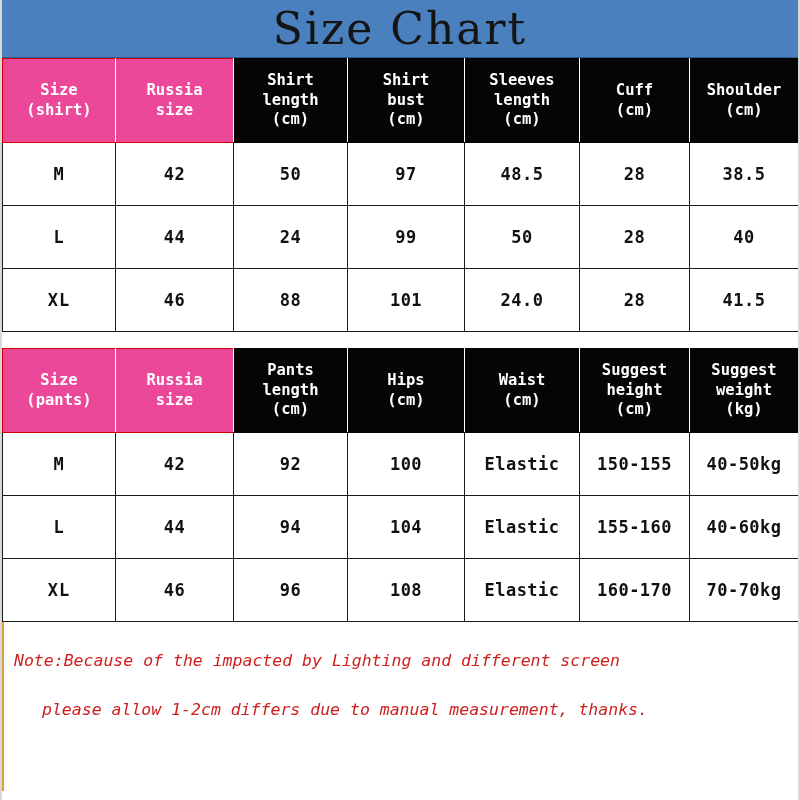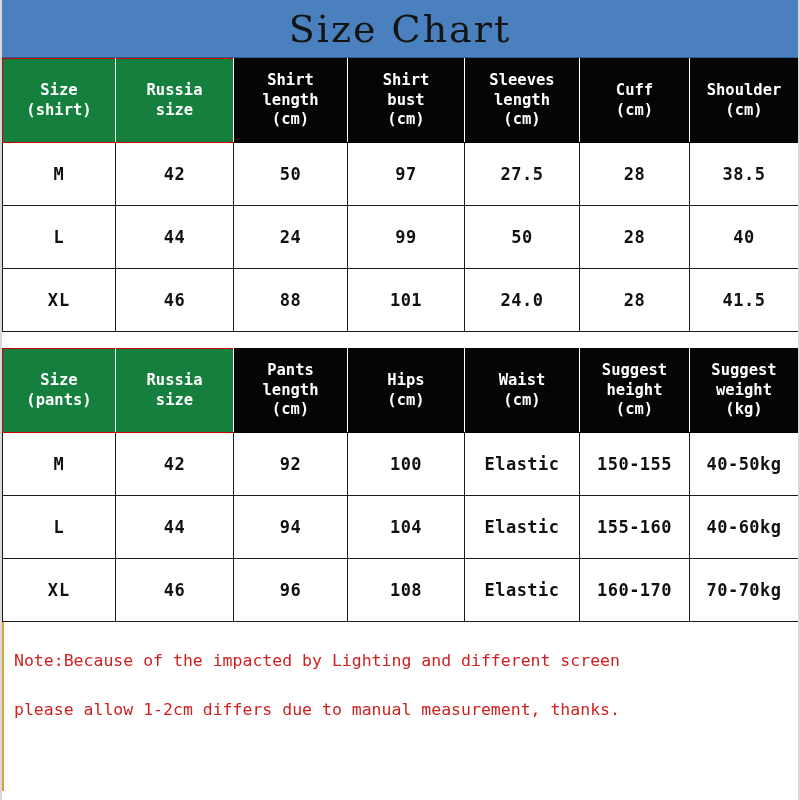--- a/index.html
+++ b/index.html
@@ -25,21 +25,21 @@
   .title-banner {
     height: 58px;
     background: #4a80bd;
     display: flex;
     align-items: center;
     justify-content: center;
     border-bottom: 1px solid #2f5f96;
   }
   .title-text {
     font-family: "DejaVu Serif", "Liberation Serif", serif;
-    font-size: 38px;
+    font-size: 44px;
     color: #141414;
     letter-spacing: 2px;
     line-height: 1;
   }
 
   
   .size-table {
     width: 100%;
     border-collapse: collapse;
     table-layout: fixed;
@@ -54,21 +54,21 @@
   
   .size-table thead td {
     height: 84px;
     font-size: 15.5px;
     font-weight: bold;
     line-height: 1.28;
     color: #ffffff;
     padding: 2px 1px;
   }
   td.hdr-red {
-    background: #15803d;
+    background: #ec4899;
     border-color: #cc0000;
     border-left-color: #ffffff;
     border-right-color: #ffffff;
   }
   td.hdr-red.first { border-left-color: #cc0000; }
   td.hdr-black {
     background: #050505;
     border-color: #050505;
     border-left-color: #ffffff;
     border-right-color: #ffffff;
@@ -96,29 +96,30 @@
   col.c7 { width: 109px; }
 
   .table-gap { height: 16px; background: #ffffff; }
 
   
   .notes {
     border-left: 2px solid #d9a23a;
     padding: 26px 12px 0 10px;
     background: #ffffff;
     height: 169px;
+    font-style: italic;
   }
   .note-line {
     color: #cf2020;
     font-family: "DejaVu Sans Mono", "Liberation Mono", monospace;
     font-size: 16.5px;
     line-height: 1.62;
     white-space: nowrap;
   }
-  .note-block + .note-block { margin-top: 22px; }
+  .note-block + .note-block { margin-top: 22px; margin-left: 28px; }
 </style>
 </head>
 <body>
 
 <div class="page">
 
   <div class="title-banner">
     <div class="title-text">Size Chart</div>
   </div>
 
@@ -142,21 +143,21 @@
           <td class="hdr-black">Cuff<br>(cm)</td>
           <td class="hdr-black last">Shoulder<br>(cm)</td>
         </tr>
     </thead>
     <tbody id="shirt-body">
         <tr>
           <td class="size-col">M</td>
           <td>42</td>
           <td>50</td>
           <td>97</td>
-          <td>27.5</td>
+          <td>48.5</td>
           <td>28</td>
           <td>38.5</td>
         </tr>
         <tr>
           <td class="size-col">L</td>
           <td>44</td>
           <td>24</td>
           <td>99</td>
           <td>50</td>
           <td>28</td>

